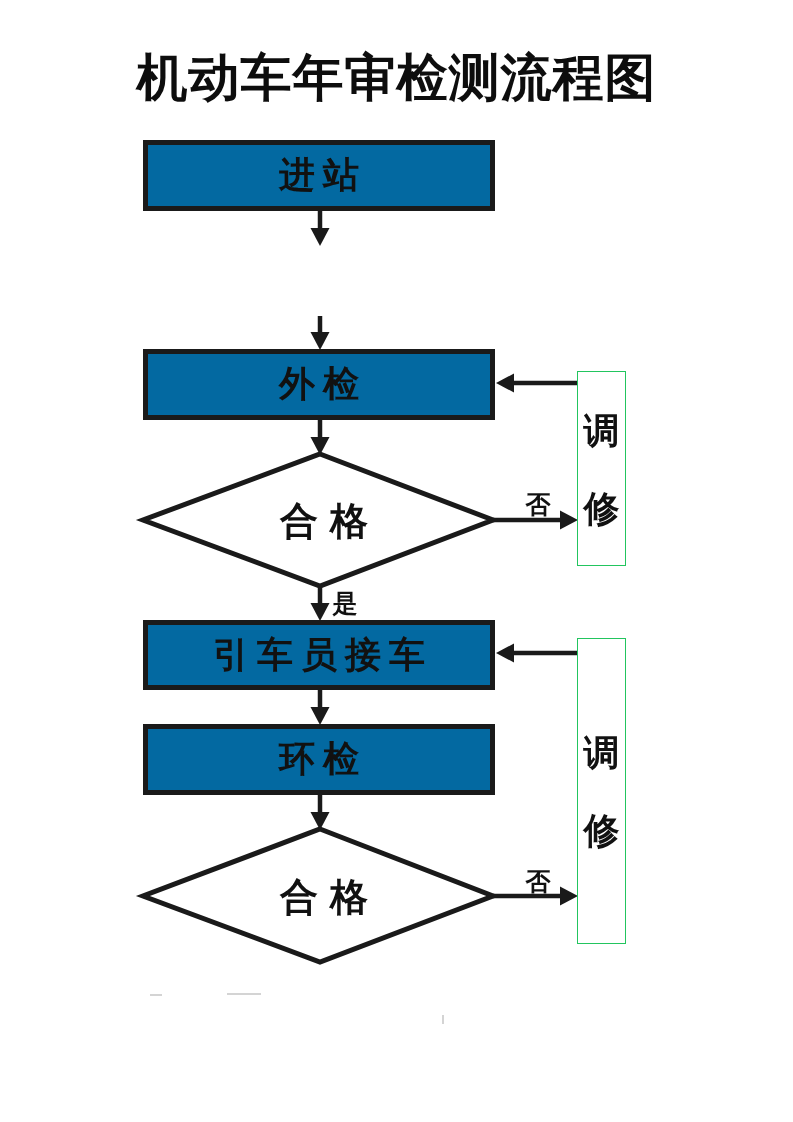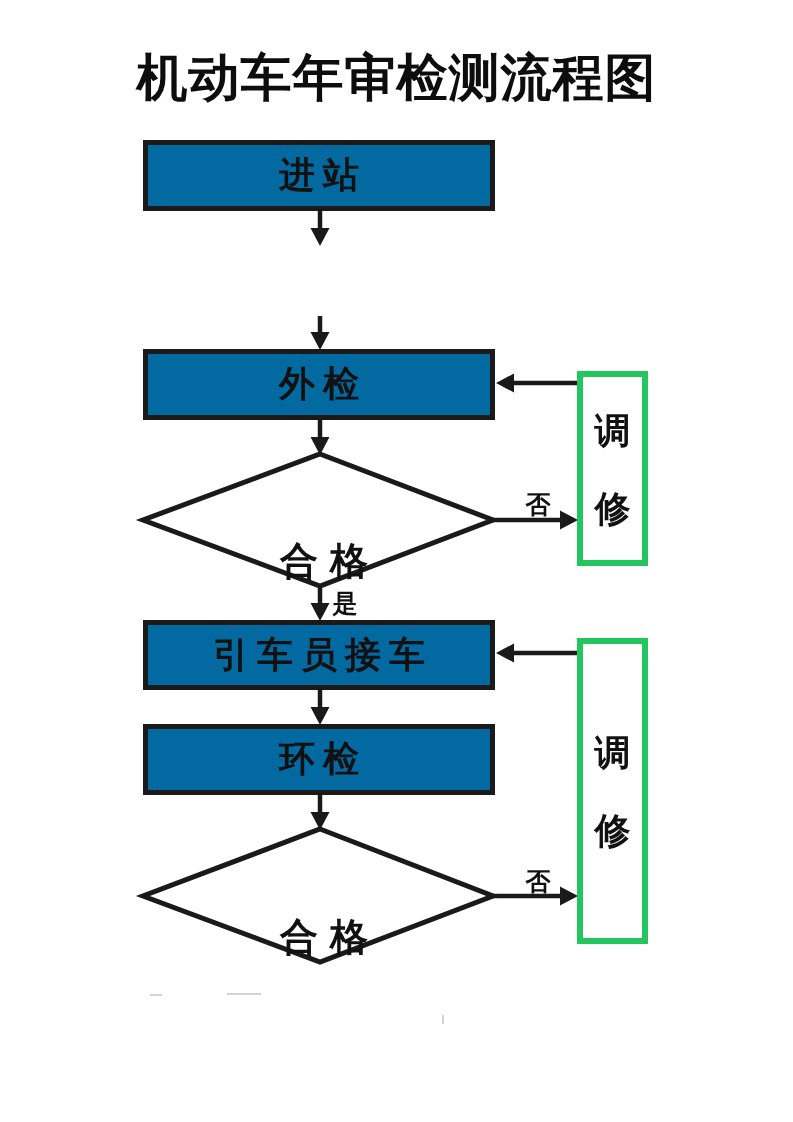--- a/index.html
+++ b/index.html
@@ -47,22 +47,22 @@
   .pbox .lbl {
     font-size: 36px;
     font-weight: bold;
     letter-spacing: 8px;
     text-indent: 8px;
     white-space: nowrap;
   }
   .rbox {
     position: absolute;
     left: 577px;
-    width: 71px;
-    border: 6px solid #22c55e;
+    width: 49px;
+    border: 1px solid #22c55e;
     background: #ffffff;
     display: flex;
     align-items: center;
     justify-content: center;
     z-index: 2;
   }
   .rbox .vlbl {
     width: 38px;
     font-size: 36px;
     font-weight: bold;
@@ -72,21 +72,20 @@
   }
   .dlabel {
     position: absolute;
     font-size: 38px;
     font-weight: bold;
     letter-spacing: 12px;
     text-indent: 12px;
     white-space: nowrap;
     transform: translate(-50%, -50%);
     z-index: 3;
-    margin-top: 40px;
   }
   .elabel {
     position: absolute;
     font-size: 25px;
     font-weight: bold;
     white-space: nowrap;
     transform: translate(-50%, -50%);
     z-index: 3;
   }
   .artifact {

